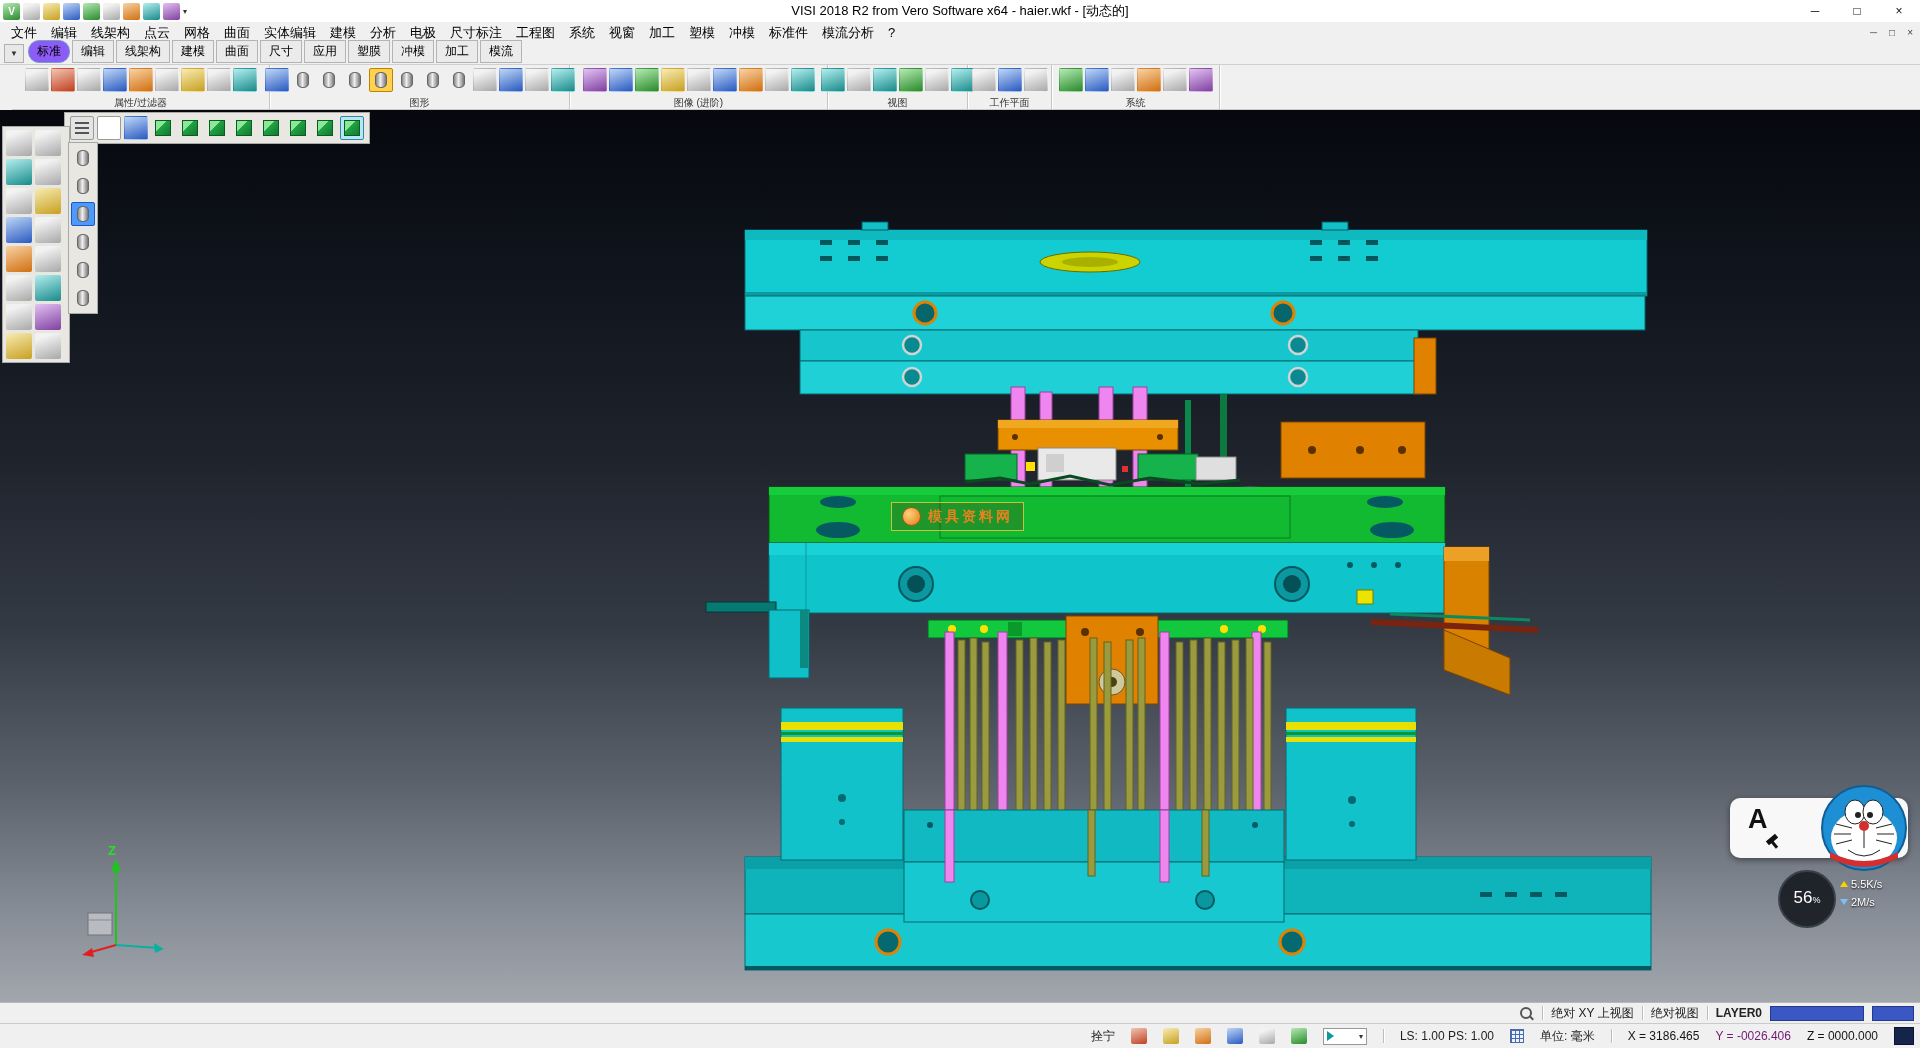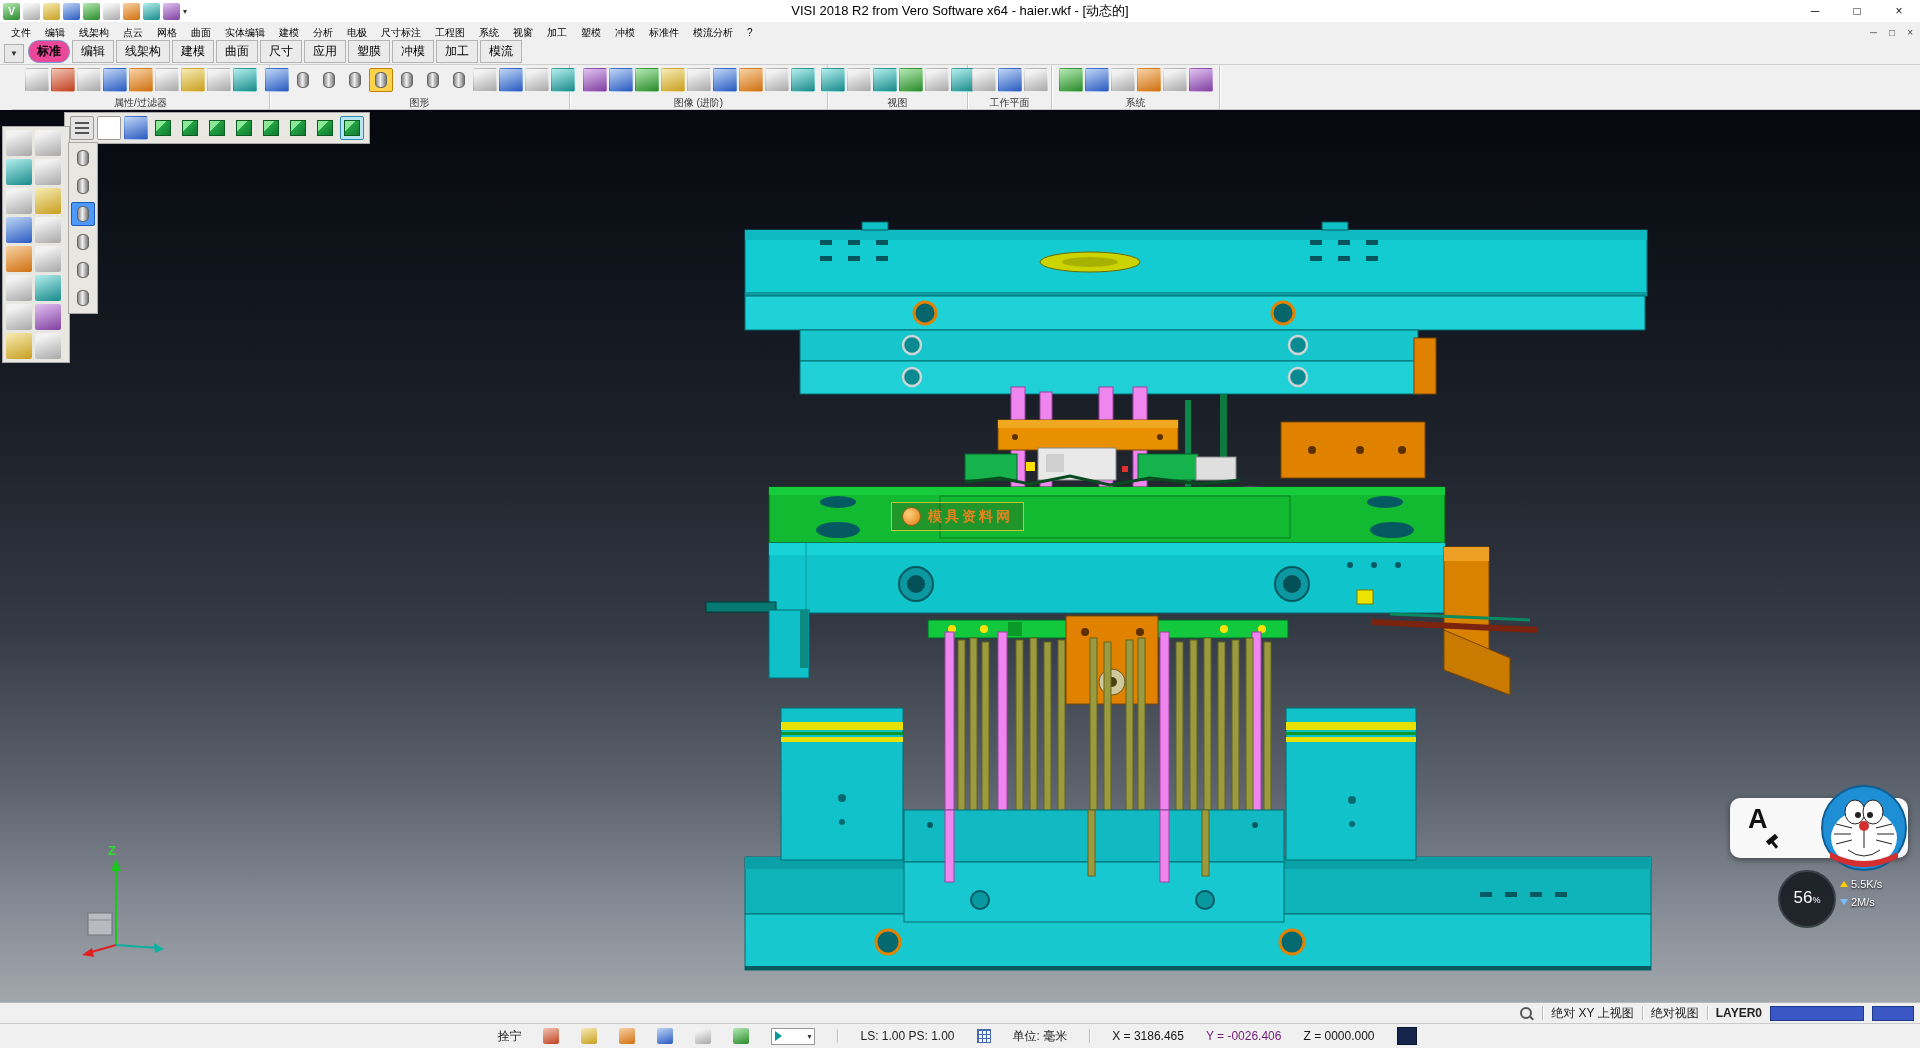--- a/index.html
+++ b/index.html
@@ -11,31 +11,31 @@
             border-bottom:1px solid #dcdcdc;display:flex;align-items:center;}
   .qicons{display:flex;gap:3px;padding-left:3px;align-items:center;}
   .qi{width:17px;height:17px;border-radius:2px;display:inline-flex;align-items:center;justify-content:center;
       font-size:10px;color:#fff;font-weight:bold;}
   #title-text{position:absolute;left:0;right:0;text-align:center;font-size:13px;color:#000000;pointer-events:none;}
   .winbtns{position:absolute;right:0;top:0;height:22px;display:flex;}
   .winbtn{width:42px;height:22px;display:flex;align-items:center;justify-content:center;color:#111;font-size:12px;cursor:default;}
   
   #menubar{position:absolute;left:0;top:22px;width:1920px;height:21px;background:#f0f0f0;
            display:flex;align-items:center;padding-left:4px;box-sizing:border-box;}
-  .menu-item{padding:2px 7px;color:#000;font-size:10px;white-space:nowrap;}
+  .menu-item{padding:2px 7px;color:#000;font-size:13px;white-space:nowrap;}
   .mdibtns{position:absolute;right:4px;display:flex;gap:6px;}
   .mdibtn{font-size:10px;color:#444;padding:0 3px;}
   
   #tabbar{position:absolute;left:0;top:43px;width:1920px;height:22px;background:#f0f0f0;
           border-bottom:1px solid #cfcfcf;display:flex;align-items:flex-end;padding-left:4px;box-sizing:border-box;}
   .tab-drop{width:18px;height:17px;border:1px solid #b0b0b0;background:#e8e8e8;display:flex;align-items:center;
             justify-content:center;font-size:8px;color:#333;margin-right:4px;margin-bottom:1px;}
   .tab{padding:2px 8px 2px 8px;margin-right:2px;margin-bottom:1px;border:1px solid #b4b4b4;background:#ebebeb;
        font-size:12px;color:#000;white-space:nowrap;}
-  .tab.sel{background:#ec4899;border-color:#7a9cc8;font-weight:bold;border-radius:11px;}
+  .tab.sel{background:#8b5cf6;border-color:#7a9cc8;font-weight:normal;border-radius:11px;}
   
   #toolbar{position:absolute;left:12px;top:65px;width:1920px;height:45px;background:#f0f0f0;display:flex;
            border-bottom:1px solid #c9c9c9;box-sizing:border-box;}
   .tgroup{display:flex;flex-direction:column;align-items:center;border-right:1px solid #c4c4c4;
           box-shadow:1px 0 0 #ffffff;padding-top:3px;box-sizing:border-box;}
   .ticons{display:flex;gap:2px;align-items:center;justify-content:center;}
   .tlabel{font-size:10px;color:#333;margin-top:4px;}
   .tbi{width:22px;height:22px;border-radius:2px;border:1px solid transparent;position:relative;display:inline-block;}
   .sbi{width:16px;height:16px;border-radius:2px;position:relative;display:inline-block;}
   .t-gry{background:linear-gradient(160deg,#f2f2f2 20%,#a8a8a8);}
@@ -98,21 +98,21 @@
   #wpercent{font-size:17px;font-weight:normal;line-height:52px;}
   #wpunit{font-size:9px;}
   .wspeed{position:absolute;left:118px;color:#ffffff;font-size:11px;text-shadow:0 1px 2px #000;display:flex;align-items:center;gap:3px;}
   #wdown{top:96px;} #wup{top:114px;}
   .arr-up{width:0;height:0;border-left:4px solid transparent;border-right:4px solid transparent;border-bottom:6px solid #ffd000;}
   .arr-dn{width:0;height:0;border-left:4px solid transparent;border-right:4px solid transparent;border-top:6px solid #7ac0ff;}
   
   #status1{position:absolute;left:0;top:1002px;width:1920px;height:21px;background:#f0f0f0;border-top:1px solid #b8b8b8;
            display:flex;align-items:center;justify-content:flex-end;gap:8px;padding-right:6px;box-sizing:border-box;}
   #status2{position:absolute;left:0;top:1023px;width:1920px;height:25px;background:#f0f0f0;border-top:1px solid #cacaca;
-           display:flex;align-items:center;justify-content:center;gap:22px;padding-right:6px;box-sizing:border-box;}
+           display:flex;align-items:center;justify-content:flex-end;gap:16px;padding-right:6px;box-sizing:border-box;}
   .ssep{width:1px;height:14px;background:#bdbdbd;box-shadow:1px 0 0 #fff;}
   .stext{color:#222;font-size:12px;white-space:nowrap;}
   .sbold{font-weight:bold;}
   .bluebar{height:13px;background:#3a57c4;border:1px solid #223a8a;}
   .mag{width:15px;height:15px;position:relative;}
   .mag::before{content:"";position:absolute;left:1px;top:1px;width:8px;height:8px;border:2px solid #555;border-radius:50%;}
   .mag::after{content:"";position:absolute;left:10px;top:11px;width:5px;height:2px;background:#555;transform:rotate(45deg);}
   .gridic{width:14px;height:14px;border:1px solid #4a6ab0;box-sizing:border-box;
       background-image:linear-gradient(#4a6ab0 1px,transparent 1px),linear-gradient(90deg,#4a6ab0 1px,transparent 1px);
       background-size:4px 4px;background-color:#eef2fb;}

